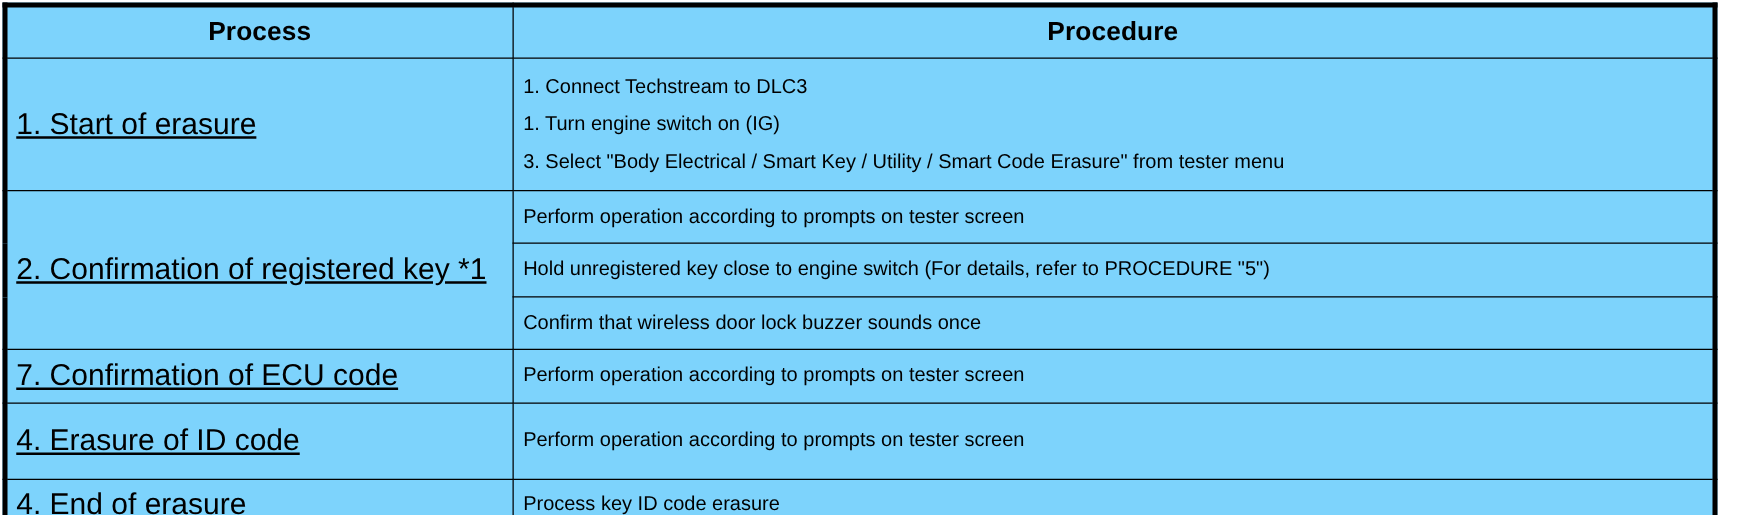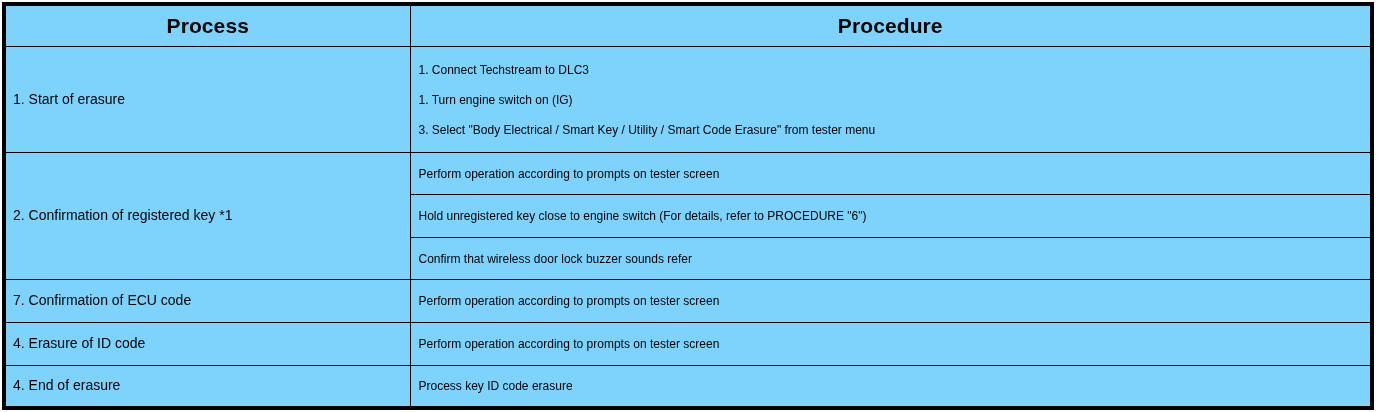--- a/index.html
+++ b/index.html
@@ -55,51 +55,52 @@
     font-weight: bold;
     font-size: 21px;
     letter-spacing: 0.1px;
     padding: 0 6px;
   }
   th.hdr-process { border-right: 2px solid #000000; }
 
   td.process-cell {
     vertical-align: middle;
     text-align: left;
-    font-size: 14px;
+    font-size: 24px;
     padding: 0 0 0 7px;
     border-right: 2px solid #000000;
     line-height: 1.25;
+    text-decoration: underline;
   }
 
   td.procedure-cell {
     vertical-align: middle;
     text-align: left;
-    font-size: 12px;
+    font-size: 16px;
     padding: 0 4px 0 8px;
     line-height: 1.5;
   }
 
   td.row-thick-top { border-top: 2px solid #000000; }
 
   .step-lines {
     display: block;
   }
   .step-lines .step-line {
     display: block;
     white-space: nowrap;
     line-height: 30px;
   }
 
   tr.r1 { height: 106px; }
   tr.r2a { height: 42px; }
   tr.r2b { height: 43px; }
   tr.r2c { height: 42px; }
   tr.r3 { height: 43px; }
-  tr.r4 { height: 43px; }
+  tr.r4 { height: 61px; }
   tr.r5 { height: 42px; }
 </style>
 </head>
 <body>
 
 <div class="page">
 
   <table class="proc-table">
     <colgroup>
       <col class="col-process">
@@ -124,24 +125,24 @@
             <span class="step-line">3. Select "Body Electrical / Smart Key / Utility / Smart Code Erasure" from tester menu</span>
           </span>
         </td>
       </tr>
 
       <tr class="r2a">
         <td class="process-cell row-thick-top" rowspan="3">2. Confirmation of registered key *1</td>
         <td class="procedure-cell row-thick-top">Perform operation according to prompts on tester screen</td>
       </tr>
       <tr class="r2b">
-        <td class="procedure-cell">Hold unregistered key close to engine switch (For details, refer to PROCEDURE "6")</td>
+        <td class="procedure-cell">Hold unregistered key close to engine switch (For details, refer to PROCEDURE "5")</td>
       </tr>
       <tr class="r2c">
-        <td class="procedure-cell">Confirm that wireless door lock buzzer sounds refer</td>
+        <td class="procedure-cell">Confirm that wireless door lock buzzer sounds once</td>
       </tr>
 
       <tr class="r3">
         <td class="process-cell row-thick-top">7. Confirmation of ECU code</td>
         <td class="procedure-cell row-thick-top">Perform operation according to prompts on tester screen</td>
       </tr>
 
       <tr class="r4">
         <td class="process-cell">4. Erasure of ID code</td>
         <td class="procedure-cell">Perform operation according to prompts on tester screen</td>

